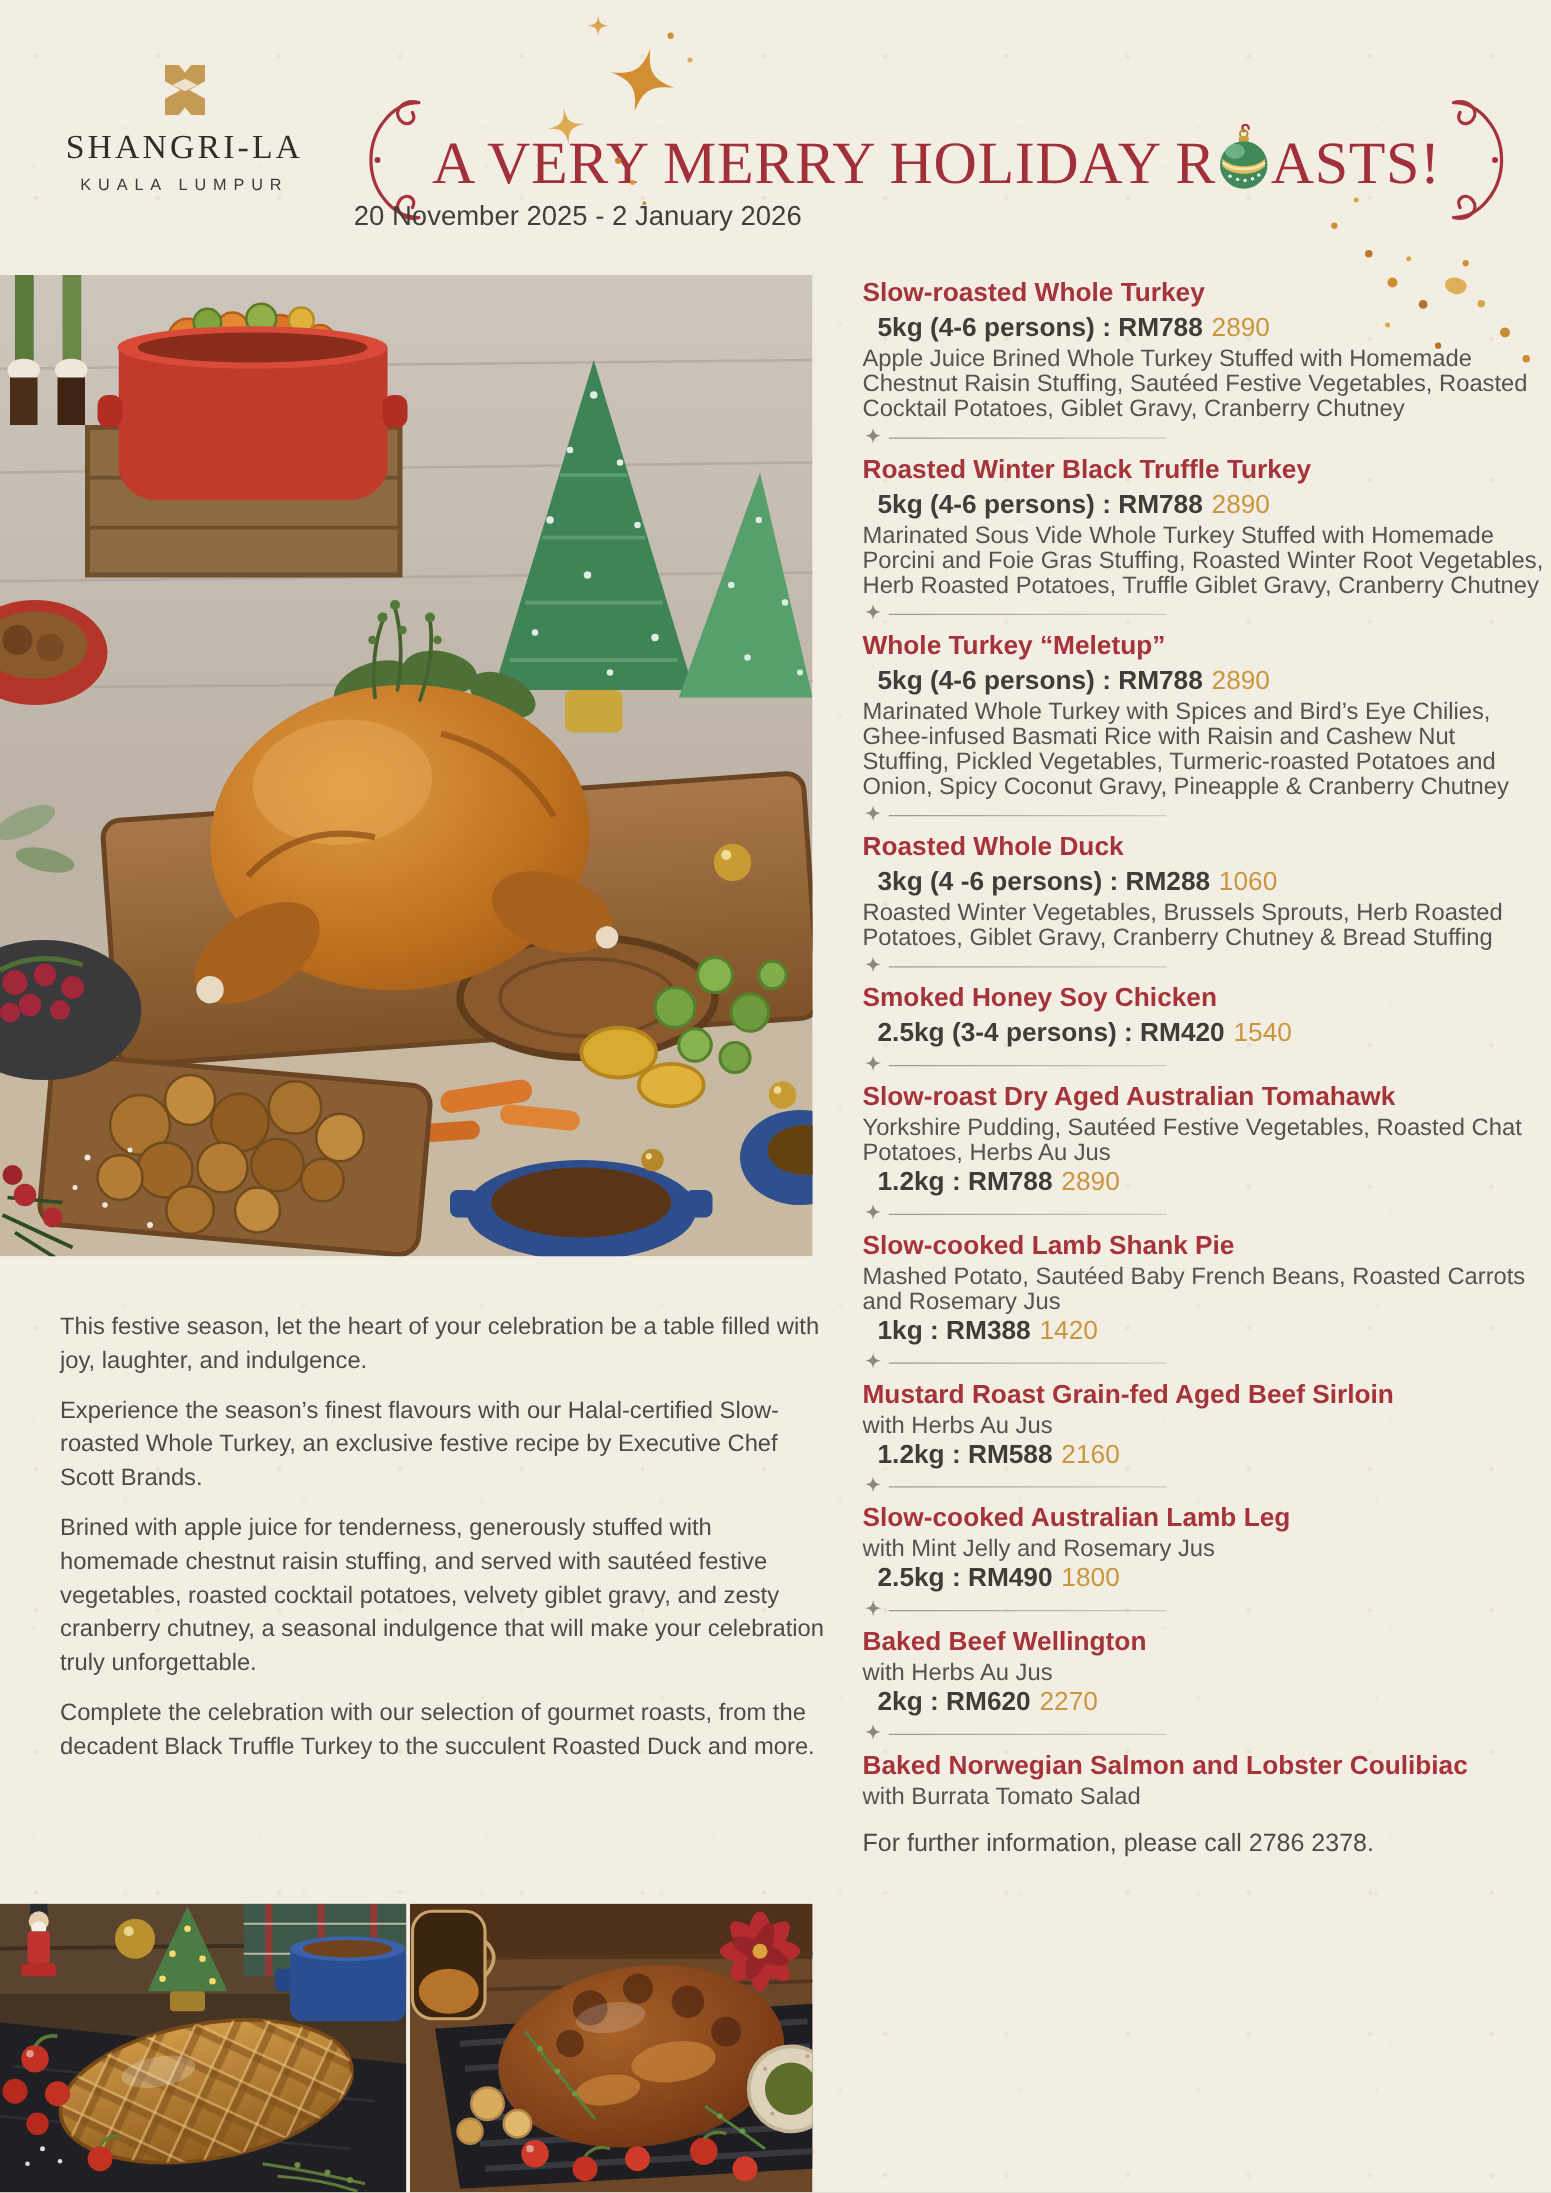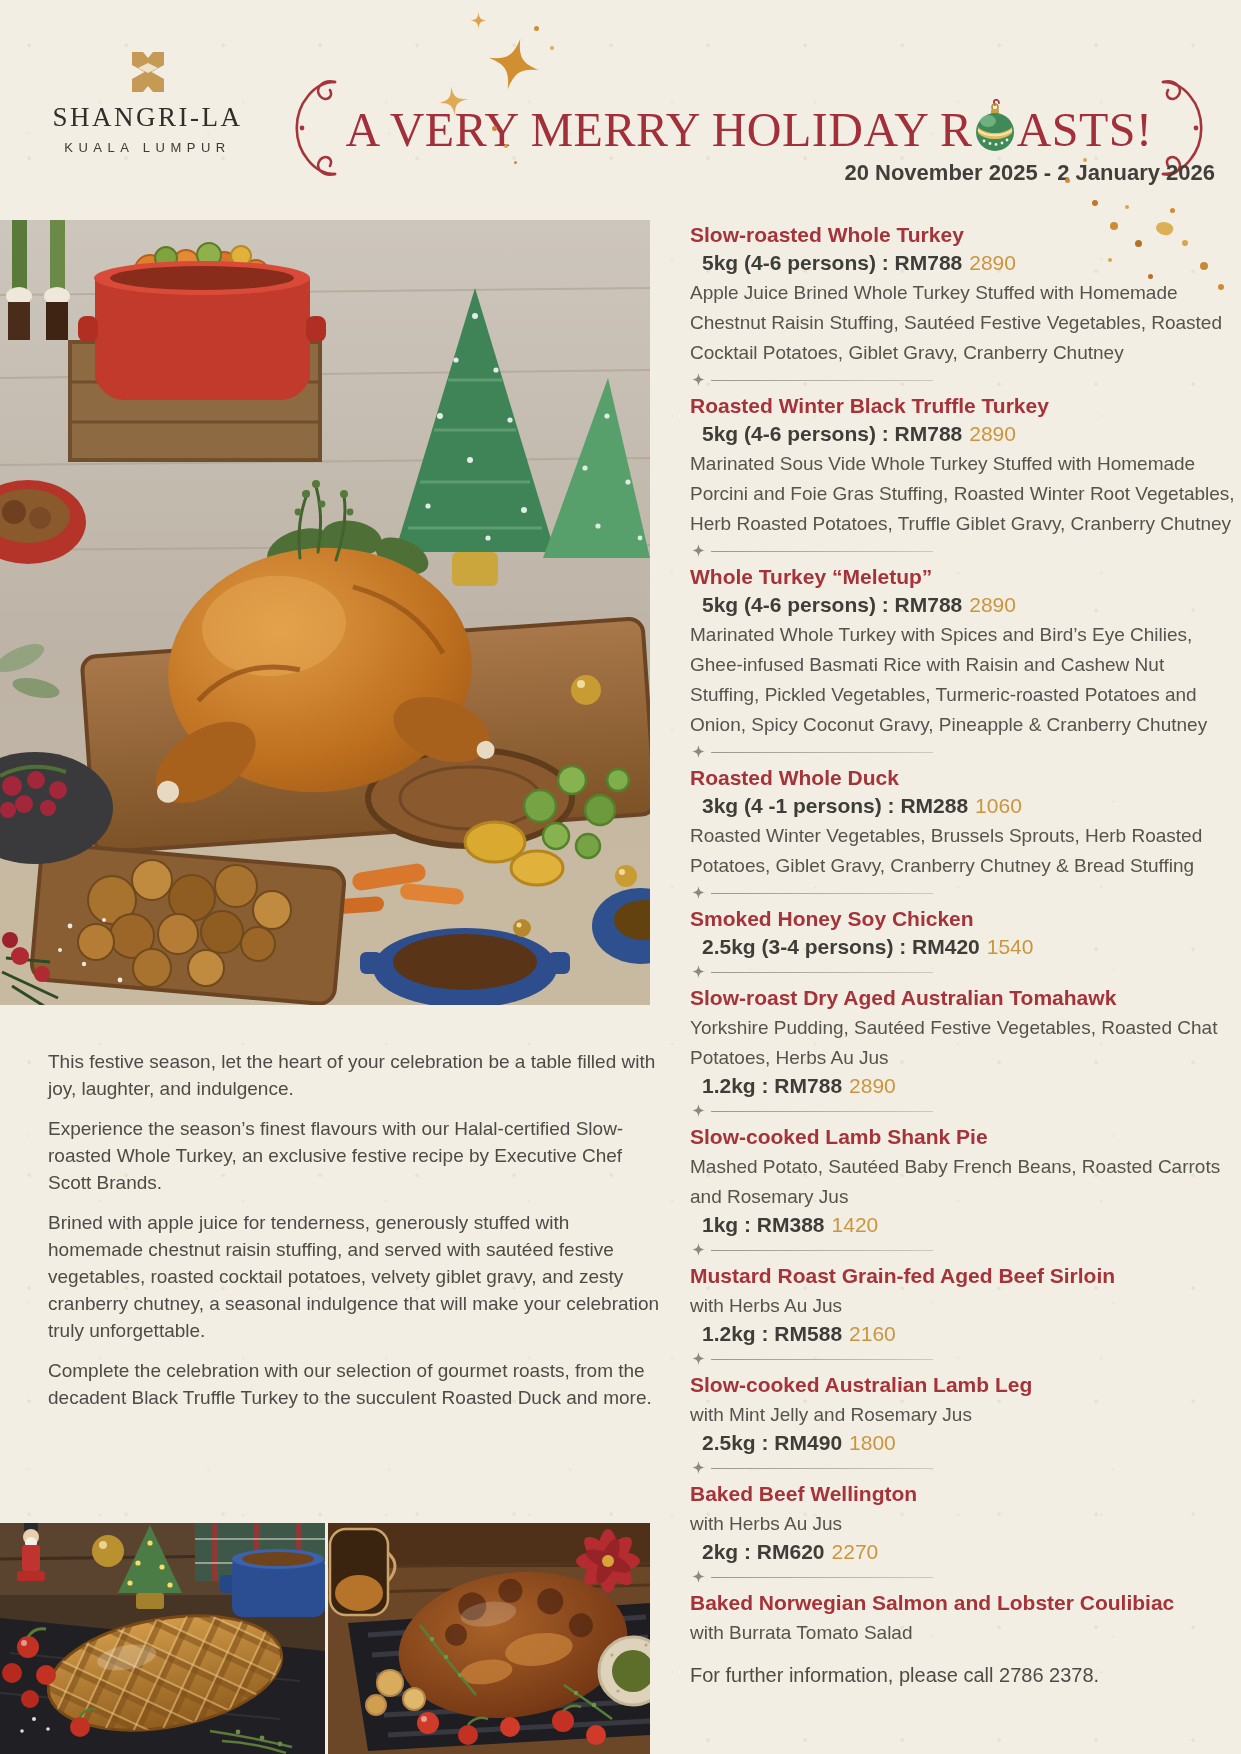--- a/index.html
+++ b/index.html
@@ -16,42 +16,42 @@
   .logo-emblem{display:block;margin:0 auto 8px auto;}
   .logo-name{font-family:"Liberation Serif",serif;font-size:27px;letter-spacing:2.5px;color:#2f2e2b;font-weight:400;}
   .logo-loc{font-size:13px;letter-spacing:5.5px;color:#3c3b37;margin-top:7px;font-weight:400;}
   
   .title-row{position:absolute;left:283px;top:80px;width:932px;display:flex;align-items:center;justify-content:center;}
   .flourish{flex:0 0 auto;line-height:0;}
   .flourish.flip svg{transform:scaleX(-1);}
   h1.title{flex:1 1 auto;margin:0;text-align:center;font-family:"Liberation Serif",serif;
     font-weight:400;font-size:48px;letter-spacing:.5px;color:#a1303a;white-space:nowrap;}
   .bauble{display:inline-block;vertical-align:-7px;line-height:0;margin:0 1px;}
-  .dates{position:absolute;left:283px;top:160px;width:932px;text-align:right;
-    font-size:22px;color:#413f3b;font-weight:bold;}
+  .dates{position:absolute;left:283px;top:160px;width:932px;text-align:left;
+    font-size:22px;color:#413f3b;}
   
   .star{position:absolute;line-height:0;}
   .gdot{position:absolute;border-radius:50%;}
   .splash{position:absolute;width:17px;height:13px;background:#d9a43c;
     border-radius:62% 38% 55% 45%;transform:rotate(24deg);opacity:.85;}
   
   .main-photo{position:absolute;left:0;top:220px;width:650px;height:785px;line-height:0;}
   .photo-bl{position:absolute;left:0;top:1523px;width:325px;height:231px;line-height:0;}
   .photo-br{position:absolute;left:328px;top:1523px;width:322px;height:231px;line-height:0;}
   
   .intro{position:absolute;left:48px;top:1048px;width:612px;}
   .intro-para{margin:0 0 13px 0;font-size:19px;line-height:27px;color:#4d4b46;}
   .intro-para:last-child{margin-bottom:0;}
   
   .menu{position:absolute;left:690px;top:222px;width:545px;}
   .menu-item{margin:0;}
   .item-name{margin:0 0 2px 0;font-size:21px;line-height:26px;font-weight:700;color:#a4333a;}
   .item-price{margin:0 0 2px 12px;font-size:21px;line-height:26px;font-weight:700;color:#3e3d39;}
   .price-gold{font-weight:400;color:#c9963f;margin-left:7px;}
-  .item-desc{margin:0;font-size:19px;line-height:30px;color:#55534d;}
+  .item-desc{margin:0;font-size:19px;line-height:20px;color:#55534d;}
   .divider{display:flex;align-items:center;gap:6px;margin:6px 0 6px 2px;height:13px;}
   .divider-line{display:inline-block;width:222px;height:1px;
     background:linear-gradient(to right,#9d978b,#cfc9bc);}
   .menu-footer{margin:14px 0 0 0;font-size:20px;line-height:26px;color:#4d4b46;}
 </style>
 </head>
 <body>
 
 <div id="page">
 
@@ -370,21 +370,21 @@
           <p class="item-desc">Marinated Whole Turkey with Spices and Bird’s Eye Chilies, Ghee-infused Basmati Rice with Raisin and Cashew Nut Stuffing, Pickled Vegetables, Turmeric-roasted Potatoes and Onion, Spicy Coconut Gravy, Pineapple &amp; Cranberry Chutney</p>
         </div>
         <div class="divider">
           <span class="divider-glyph"><svg width="13" height="13" viewBox="0 0 40 40">
               <path d="M20 0 C22 14 26 18 40 20 C26 22 22 26 20 40 C18 26 14 22 0 20 C14 18 18 14 20 0 Z" fill="#8f897d"></path>
             </svg></span>
           <span class="divider-line"></span>
         </div>
         <div class="menu-item">
           <h3 class="item-name">Roasted Whole Duck</h3>
-          <div class="item-price"><span class="price-label">3kg (4 -1 persons) : RM288</span><span class="price-gold">1060</span></div>
+          <div class="item-price"><span class="price-label">3kg (4 -6 persons) : RM288</span><span class="price-gold">1060</span></div>
           <p class="item-desc">Roasted Winter Vegetables, Brussels Sprouts, Herb Roasted Potatoes, Giblet Gravy, Cranberry Chutney &amp; Bread Stuffing</p>
         </div>
         <div class="divider">
           <span class="divider-glyph"><svg width="13" height="13" viewBox="0 0 40 40">
               <path d="M20 0 C22 14 26 18 40 20 C26 22 22 26 20 40 C18 26 14 22 0 20 C14 18 18 14 20 0 Z" fill="#8f897d"></path>
             </svg></span>
           <span class="divider-line"></span>
         </div>
         <div class="menu-item">
           <h3 class="item-name">Smoked Honey Soy Chicken</h3>

